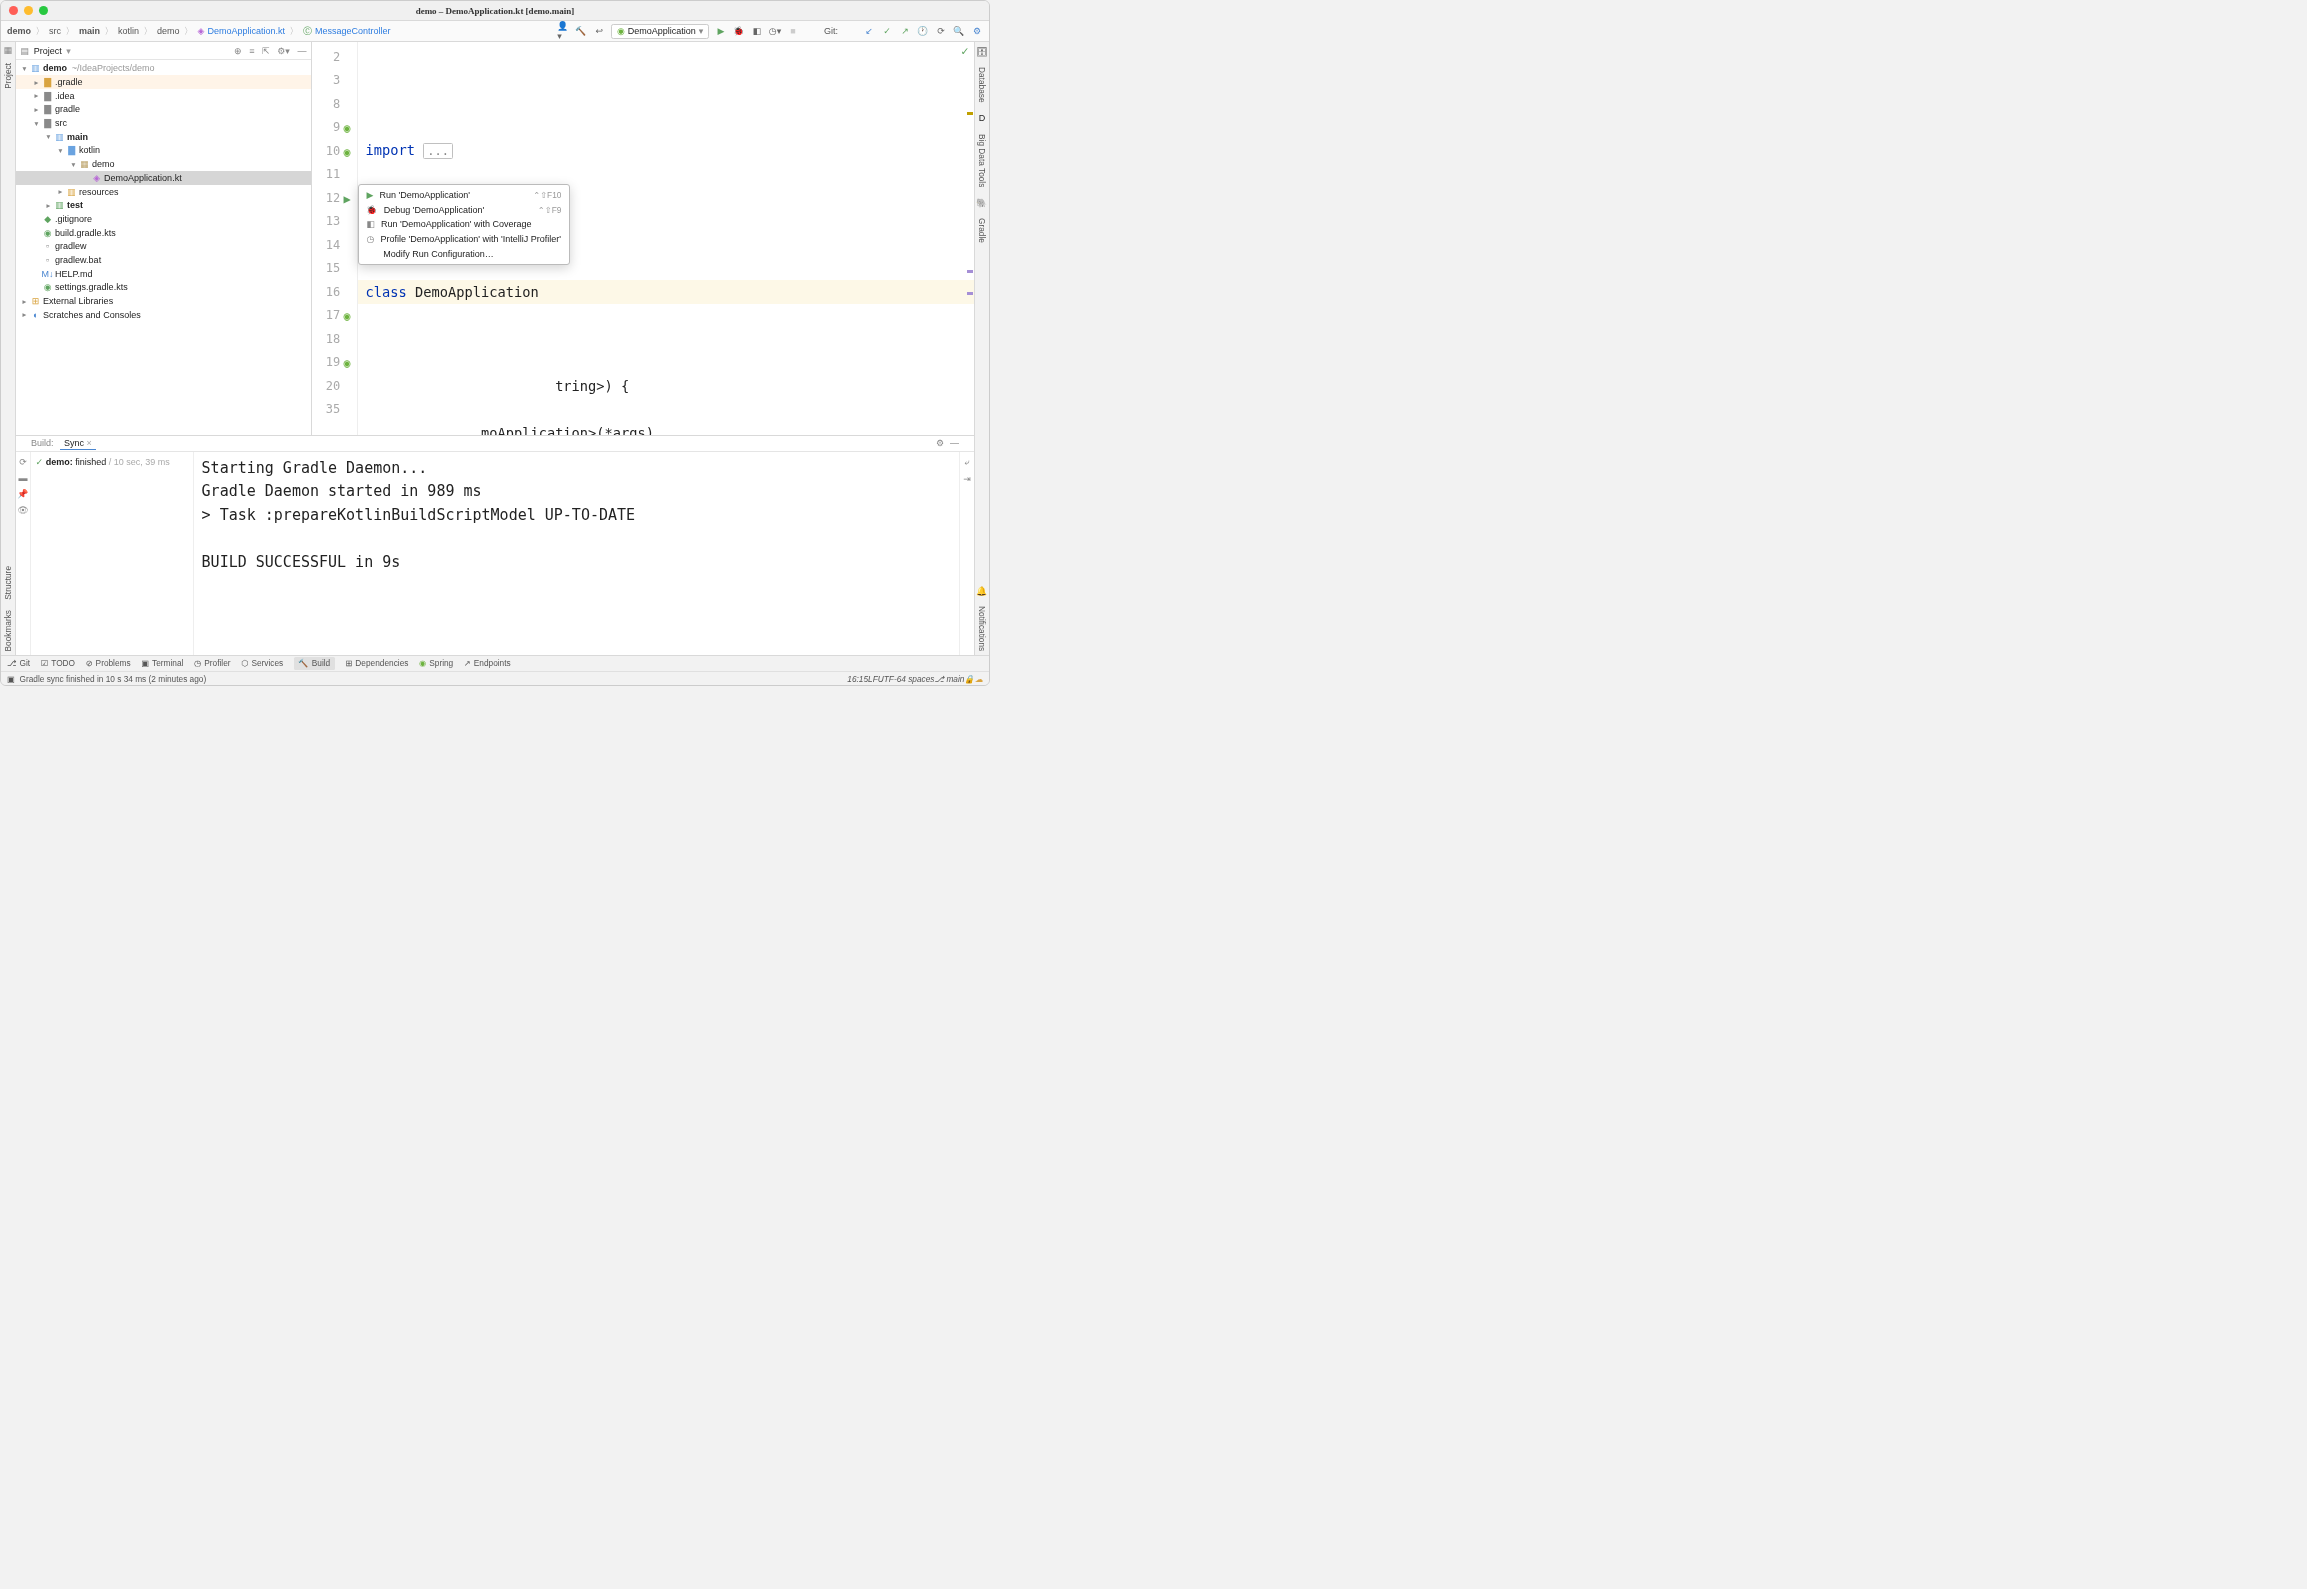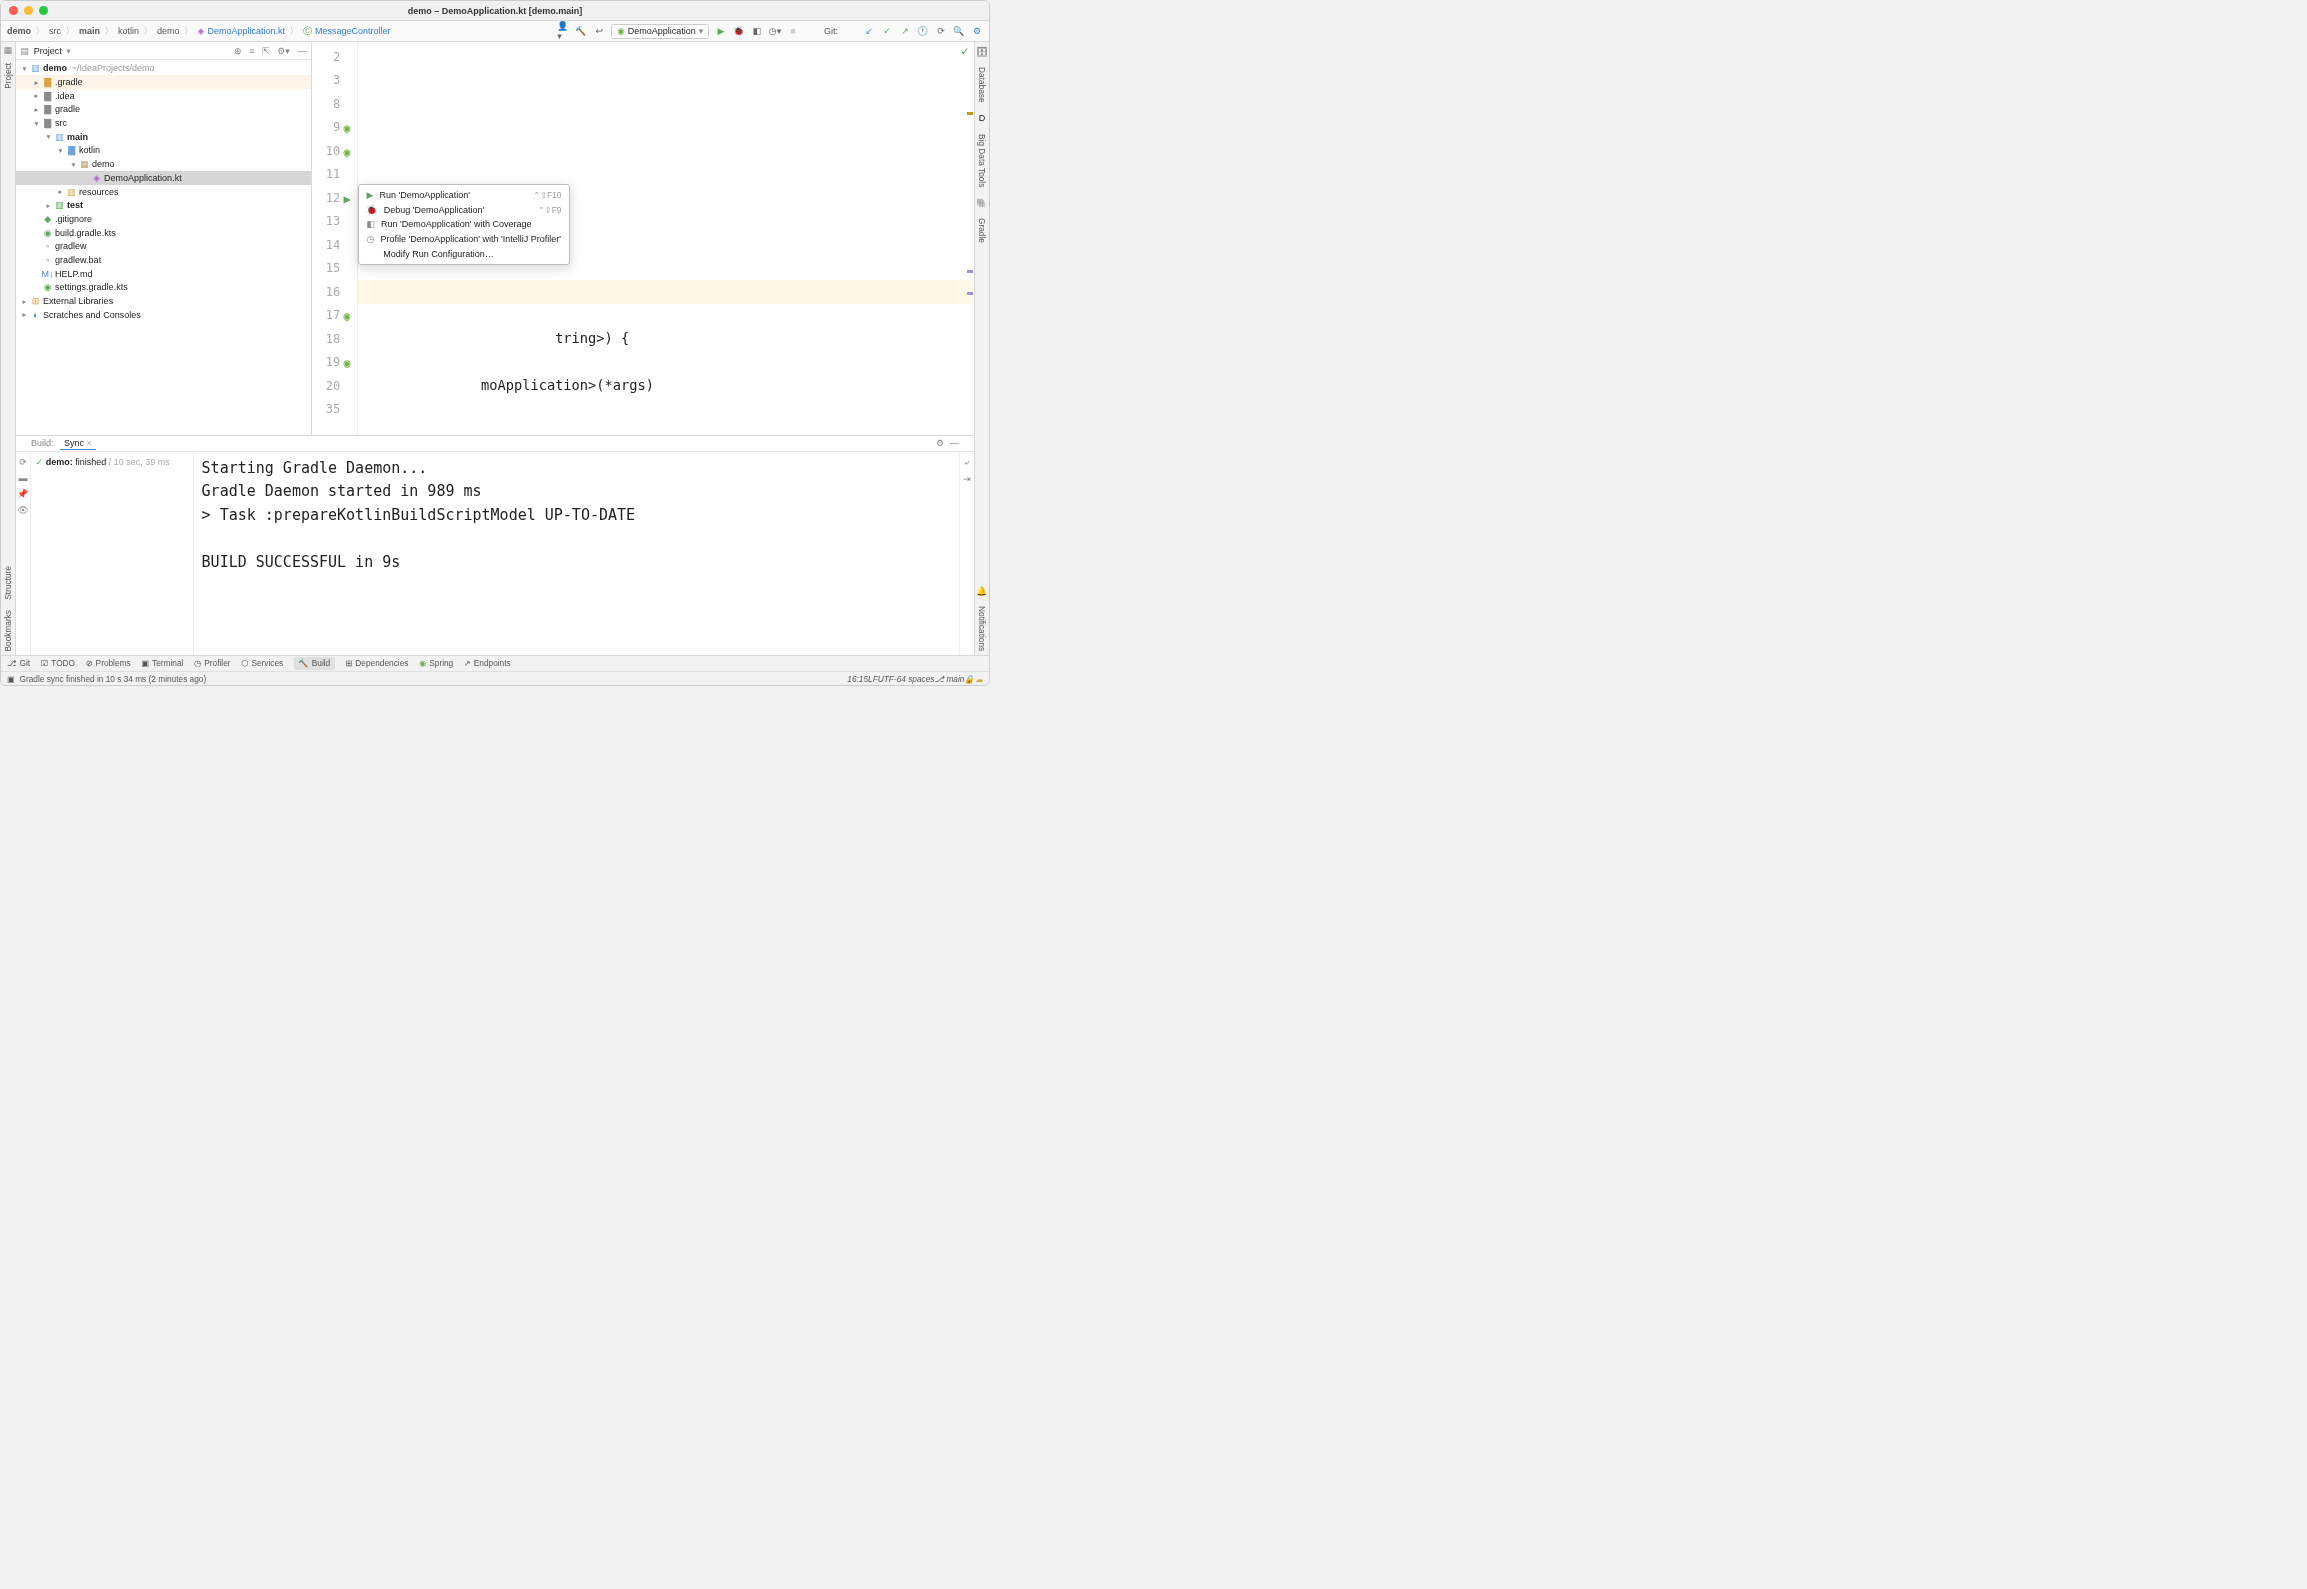--- a/index.html
+++ b/index.html
@@ -3,21 +3,21 @@
 <meta charset="utf-8">
 <style>
 * { box-sizing: border-box; margin: 0; padding: 0; }
 body { font-family: -apple-system, "Helvetica Neue", Arial, sans-serif; font-size: 9px; color: #222; background: #f2f2f2; width: 990px; height: 686px; overflow: hidden; border-radius: 6px; border: 0.8px solid #ccc; position: relative; }
 .titlebar { height: 20px; background: #f0f0f0; border-bottom: 0.8px solid #d9d9d9; display: flex; align-items: center; padding: 0 7.6px; position: relative; }
 .traffic { display: flex; gap: 6px; }
 .dot { width: 9px; height: 9px; border-radius: 50%; }
 .dot.red { background: #ff5f57; }
 .dot.yel { background: #febc2e; }
 .dot.grn { background: #28c840; }
-.title-text { position: absolute; left: 0; right: 0; text-align: center; font-weight: 600; color: #333; }
+.title-text { position: absolute; left: 0; right: 0; text-align: center; font-weight: 600; color: #333; font-family: Liberation Serif, serif; }
 .navbar { height: 21px; background: #fafafa; border-bottom: 0.8px solid #d9d9d9; display: flex; align-items: center; padding: 0 6px; gap: 3px; }
 .crumb { display: flex; align-items: center; gap: 3px; color: #555; cursor: pointer; }
 .crumb-sep { color: #aaa; margin: 0 1.5px; }
 .crumb.blue { color: #2e7de0; }
 .navbar-right { margin-left: auto; display: flex; align-items: center; gap: 6px; }
 .run-config { display: flex; align-items: center; gap: 3px; border: 0.8px solid #ccc; border-radius: 2.3px; padding: 1.5px 4.6px; background: #fff; }
 .tool-icn { width: 12px; height: 12px; display: inline-flex; align-items: center; justify-content: center; cursor: pointer; color: #666; }
 .main-row { display: flex; height: calc(100% - 20px - 21px - 16.7px - 13.7px); }
 .left-rail { width: 15px; background: #f2f2f2; border-right: 0.8px solid #d9d9d9; display: flex; flex-direction: column; align-items: center; padding-top: 3px; gap: 4.6px; }
 .left-rail .vlabel { writing-mode: vertical-rl; transform: rotate(180deg); font-size: 8.3px; color: #555; cursor: pointer; padding: 3px 0; }
@@ -295,20 +295,21 @@
             <div class="gline">
                 <span>19</span>
                 <span class="gicn" style="color:#6db33f;">◉</span>
               </div>
             <div class="gline">20</div>
             <div class="gline">35</div>
           </div>
           <div class="code">
             <div class="hl-line" style="top:238px;"></div>
 <div class="code-line">&nbsp;</div>
+<div class="code-line"><span class="kw">import</span> <span class="fold">...</span></div>
 <div class="code-line">&nbsp;</div>
 <div class="code-line"><span class="ann">@SpringBootApplication</span></div>
 <div class="code-line"><span class="kw">class</span> <span class="cls">DemoApplication</span></div>
 <div class="code-line">&nbsp;</div>
 <div class="code-line"><span>                       tring&gt;) {</span></div>
 <div class="code-line"><span>              moApplication&gt;(*args)</span></div>
 
 
 
 

